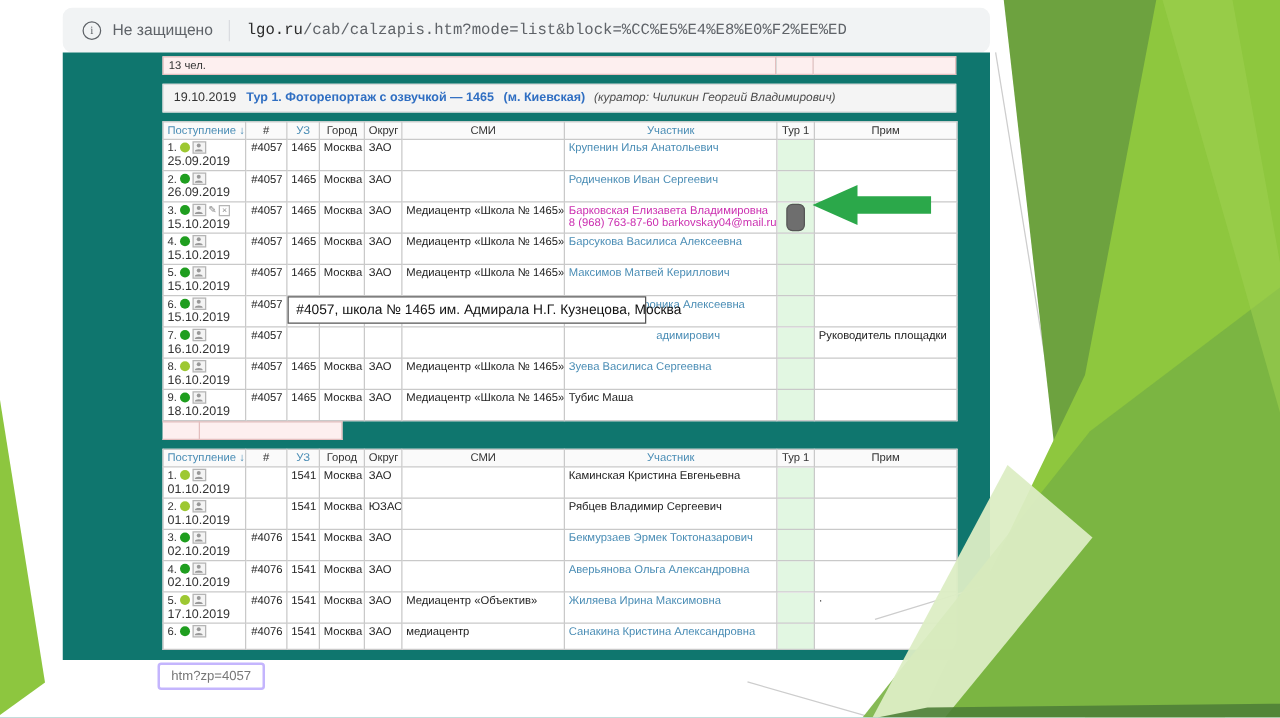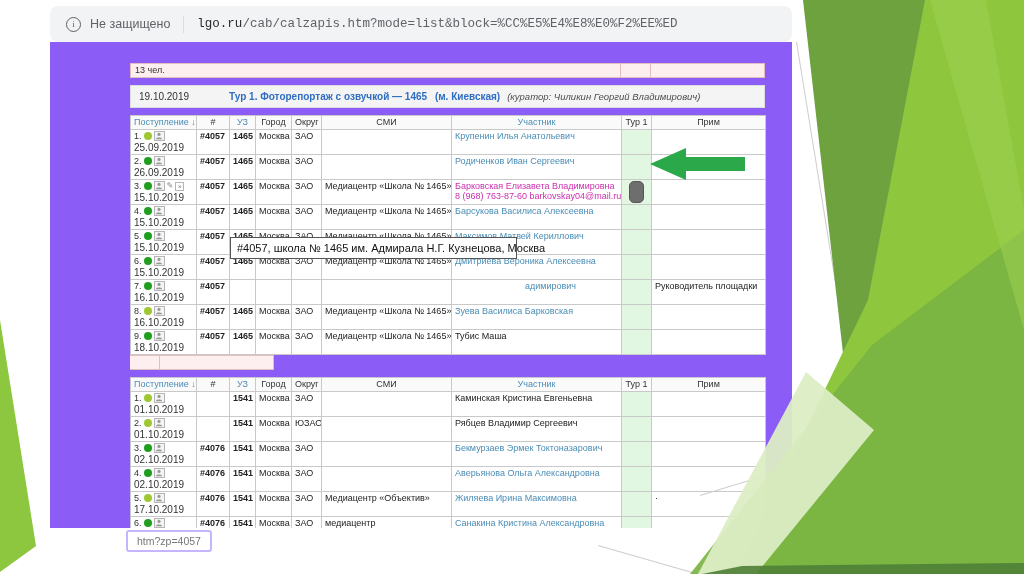--- a/index.html
+++ b/index.html
@@ -8,48 +8,48 @@
 
   
   .browser{position:absolute;left:50px;top:6px;width:742px;height:552px;background:#ffffff;overflow:hidden;}
   .chrome{height:36px;background:#f1f3f4;border-radius:8px;display:flex;align-items:center;padding:0 16px;box-sizing:border-box;gap:9px;font-size:12.5px;color:#5f6368;}
   .info-ic{width:13px;height:13px;border:1.4px solid #5f6368;border-radius:50%;display:inline-flex;align-items:center;justify-content:center;font-size:9px;color:#5f6368;flex:0 0 auto;font-family:"Liberation Serif",serif;}
   .chrome .sep{width:1px;height:17px;background:#dadce0;margin:0 4px;}
   .url{white-space:nowrap;overflow:hidden;font-family:Liberation Mono, monospace;}
   .url .dom{color:#2b2b2b;}
   .url .path{color:#5f6368;}
 
-  .page{position:relative;height:486px;overflow:hidden;background:#8b5cf6;padding-top:21px;box-sizing:border-box;}
+  .page{position:relative;height:486px;overflow:hidden;background:#0f766e;padding-top:3px;box-sizing:border-box;}
 
   
   .foot-row{display:flex;margin-left:80px;width:635px;box-sizing:border-box;}
   .foot-row .fc{background:#fdefef;border:1px solid #e4bebe;font-size:9px;color:#333;padding:1px 4px;box-sizing:border-box;height:15px;}
   .foot-row .f-main{width:491px;}
   .foot-row .f-tur{width:30px;border-left:none;}
   .foot-row .f-note{width:114px;border-left:none;}
 
   
   .section-bar{margin:7px 0 0 80px;width:635px;box-sizing:border-box;background:#f4f4f4;border:1px solid #ddd;padding:5px 8px;font-size:10px;color:#222;white-space:nowrap;overflow:hidden;}
   .sec-date{color:#333;margin-right:8px;}
-  .sec-title,.sec-station{color:#2f6ec2;font-weight:bold;text-decoration:none;margin-left:32px;}
+  .sec-title,.sec-station{color:#2f6ec2;font-weight:bold;text-decoration:none;}
   .sec-station{margin-left:5px;margin-top:21px;}
   .sec-curator{font-style:italic;color:#4d4d4d;margin-left:7px;font-size:9.5px;}
 
   
   table.grid{border-collapse:collapse;table-layout:fixed;width:635px;margin:7px 0 0 80px;background:#fff;}
   table.grid th, table.grid td{border:1px solid #c9c9c9;font-size:9px;padding:1px 3px;box-sizing:border-box;overflow:hidden;white-space:nowrap;vertical-align:top;}
   table.grid th{height:14px;background:#fafafa;font-weight:normal;color:#333;text-align:center;}
   table.grid td{height:21px;color:#222;}
   th .h-link{color:#4a8db5;}
   td.c-tur, th.h-tur{background:#e2f7e2;}
   .t-link{color:#4a8db5;}
   .t-plain{color:#222;}
   .t-red{color:#b04030;}
   .t-magenta{color:#cb2fb0;}
-  .c-num,.c-uz{text-align:left;font-weight:bold;}
+  .c-num,.c-uz{text-align:right;}
   .line1{display:flex;align-items:center;gap:2px;height:10px;}
   .idx{color:#333;}
   .dot{width:8px;height:8px;border-radius:50%;display:inline-block;flex:0 0 auto;}
   .dot.dark{background:#1f9e1f;}
   .dot.light{background:#9dc832;}
   .pbox{width:11px;height:10px;border:1px solid #b5b5b5;background:#f4f4f4;display:inline-flex;align-items:center;justify-content:center;flex:0 0 auto;box-sizing:border-box;}
   .mini-ic{font-size:8px;color:#888;line-height:8px;flex:0 0 auto;}
   .xbox{width:9px;height:9px;border:1px solid #b5b5b5;display:inline-flex;align-items:center;justify-content:center;font-size:7px;color:#888;line-height:7px;box-sizing:border-box;}
   .line2{font-size:10px;color:#333;margin-top:1px;}
   .p-covered{padding-left:70px;}
@@ -293,21 +293,21 @@
                       </svg>
                     </span>
                   </div>
                   <div class="line2">16.10.2019</div>
                 </td>
                 <td class="c-num t-red">#4057</td>
                 <td class="c-uz t-plain">1465</td>
                 <td>Москва</td>
                 <td>ЗАО</td>
                 <td class="c-smi">Медиацентр «Школа № 1465»</td>
-                <td class="c-part"><span class="t-link">Зуева Василиса Барковская</span></td>
+                <td class="c-part"><span class="t-link">Зуева Василиса Сергеевна</span></td>
                 <td class="c-tur"></td>
                 <td class="c-note"></td>
               </tr>
               <tr>
                 <td class="c-entry">
                   <div class="line1">
                     <span class="idx">9.</span>
                     <span class="dot dark"></span>
                     <span class="pbox">
                       <svg width="8" height="8" viewBox="0 0 10 10">

